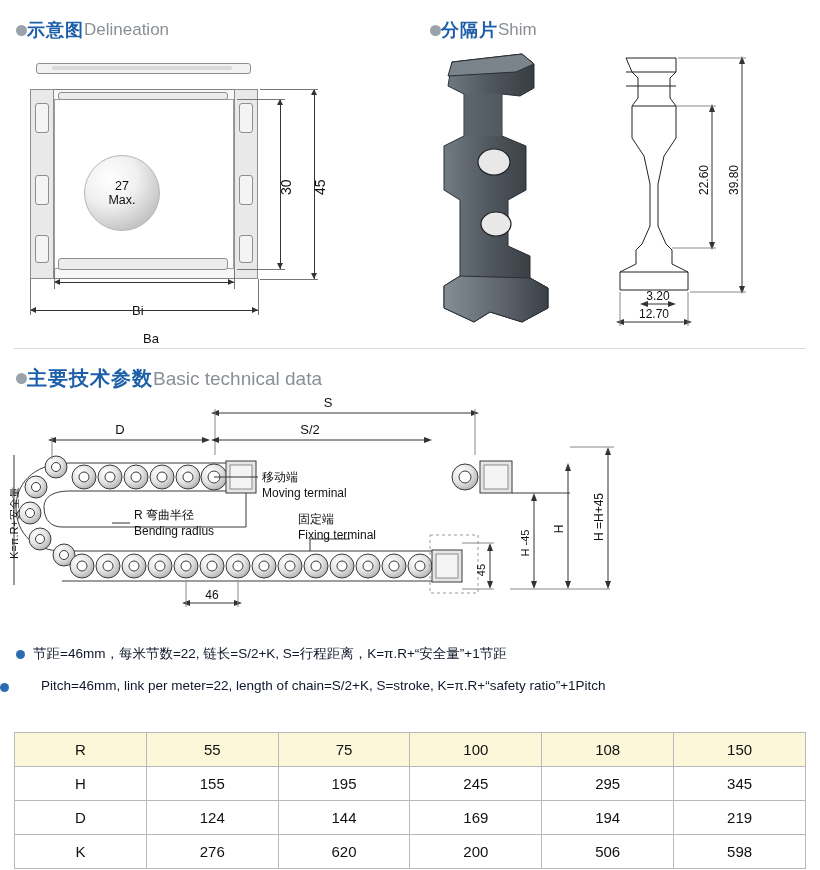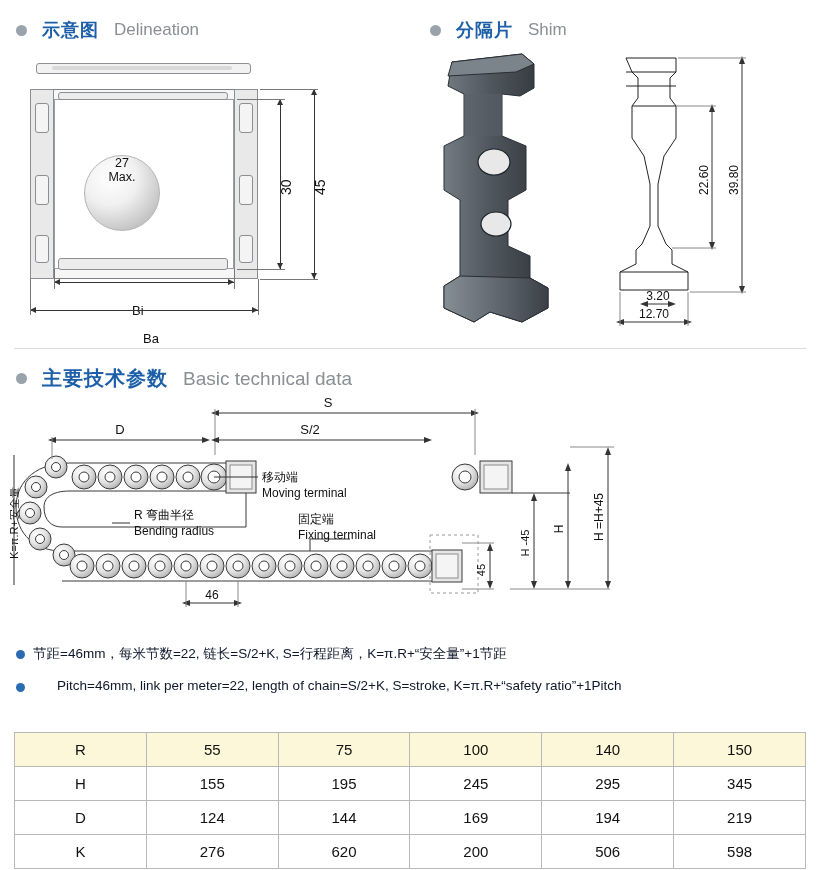--- a/index.html
+++ b/index.html
@@ -13,21 +13,21 @@
     position: relative;
     overflow: hidden;
   }
   .page { position: relative; width: 820px; height: 870px; }
 
   
   .sec-head {
     position: absolute;
     display: flex;
     align-items: center;
-    gap: 15px;
+    gap: 0;
     white-space: nowrap;
   }
   .bullet {
     width: 11px; height: 11px; border-radius: 50%;
     background: #9aa3ab;
     display: inline-block;
     flex: 0 0 auto;
   }
   .sec-cn {
     color: #1c5fa8;
@@ -111,20 +111,21 @@
     border: 1px solid #8b8f93;
   }
   .sphere {
     position: absolute;
     border-radius: 50%;
     background: radial-gradient(circle at 34% 30%, #ffffff 0%, #f0f0f0 38%, #c9c9c9 72%, #a8a8a8 100%);
     border: 1px solid #b5b5b5;
     display: flex;
     flex-direction: column;
     align-items: center;
+    justify-content: center;
     font-size: 12.5px;
     line-height: 1.15;
     color: #111;
   }
   .dimline { position: absolute; background: #333; }
   .dimline.h { height: 1px; }
   .dimline.v { width: 1px; }
   .arrowL, .arrowR, .arrowU, .arrowD {
     position: absolute; width: 0; height: 0;
   }
@@ -483,33 +484,33 @@
       <text x="124" y="140" font-family="Liberation Sans, sans-serif" font-size="12" fill="#111">Bending radius</text>
       <text x="288" y="128" font-family="Liberation Sans, sans-serif" font-size="12" fill="#111">固定端</text>
       <text x="288" y="144" font-family="Liberation Sans, sans-serif" font-size="12" fill="#111">Fixing terminal</text>
     </svg>
   </div>
 
   <div class="note" style="left:16px; top:645px;">
     <span class="bullet"></span>
     <span>节距=46mm，每米节数=22, 链长=S/2+K, S=行程距离，K=π.R+“安全量”+1节距</span>
   </div>
-  <div class="note" style="left:16px; top:678px;gap:32px;">
+  <div class="note" style="left:0; top:678px;gap:32px;">
     <span class="bullet"></span>
     <span>Pitch=46mm, link per meter=22, length of chain=S/2+K, S=stroke, K=π.R+“safety ratio”+1Pitch</span>
   </div>
 
   <table class="spec" style="left:14px; top:732px; width:792px;">
     <thead>
       <tr>
         <th style="width:132px;">R</th>
         <th style="width:132px;">55</th>
         <th style="width:132px;">75</th>
         <th style="width:132px;">100</th>
-        <th style="width:132px;">140</th>
+        <th style="width:132px;">108</th>
         <th style="width:132px;">150</th>
       </tr>
     </thead>
     <tbody>
       <tr>
         <td class="rowhead">H</td>
         <td>155</td>
         <td>195</td>
         <td>245</td>
         <td>295</td>

